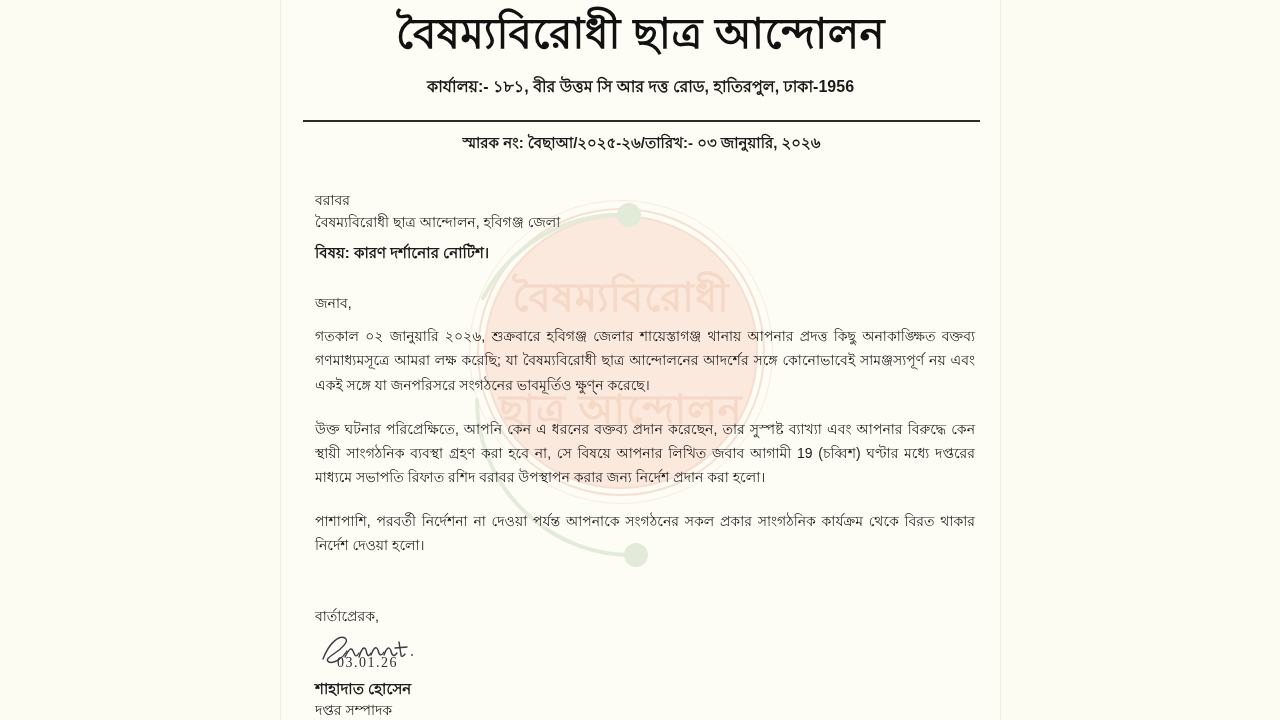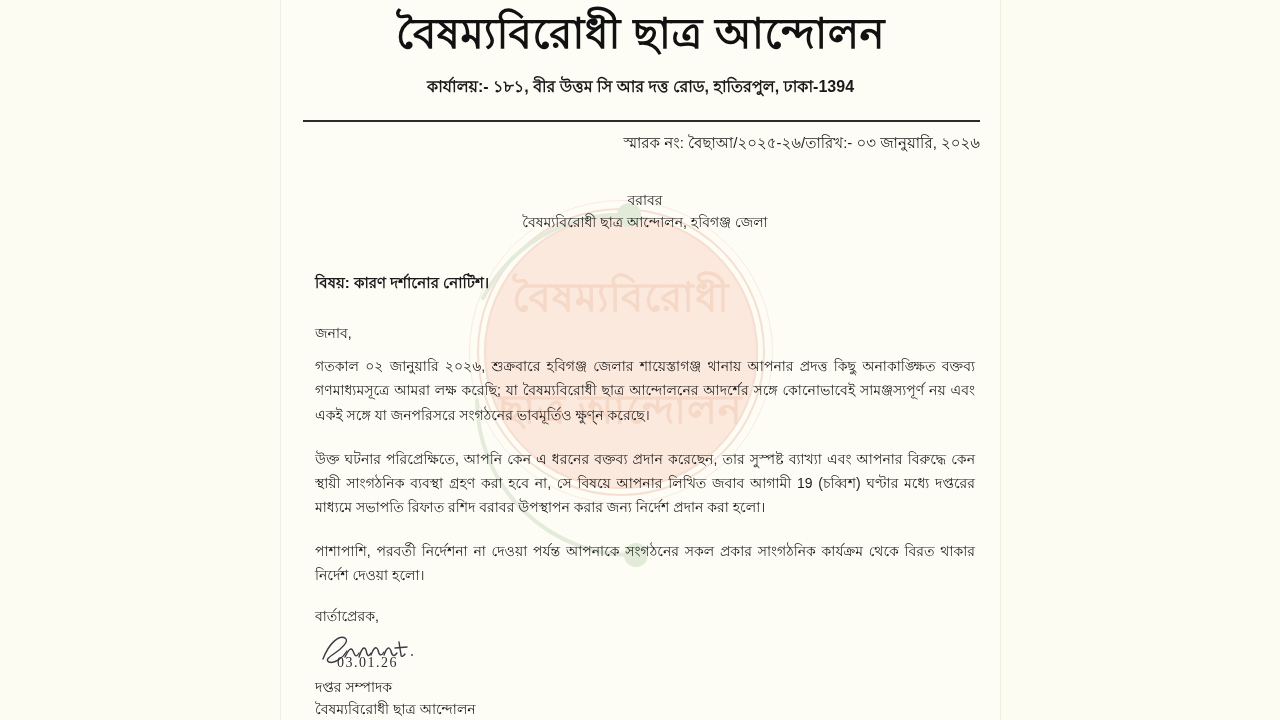--- a/index.html
+++ b/index.html
@@ -141,47 +141,47 @@
     background: #2b2b2b;
   }
 
   
   .memo-row {
     position: absolute;
     left: 22px;
     top: 131px;
     width: 677px;
     display: flex;
-    justify-content: flex-end;
+    justify-content: center;
     align-items: baseline;
     font-family: "Liberation Sans", "DejaVu Sans", sans-serif;
-    font-weight: 400;
+    font-weight: 700;
     font-size: 15px;
     color: #1b1b1b;
   }
 
   
   .body-block {
     position: absolute;
     left: 34px;
     top: 190px;
     width: 660px;
     font-family: "Liberation Sans", "DejaVu Sans", sans-serif;
     font-size: 14px;
     color: #1b1b1b;
   }
 
-  .addressee { line-height: 1.55; text-align: center; }
+  .addressee { line-height: 1.55; }
   .addressee .bold {
     font-weight: 700;
     font-size: 15px;
   }
 
   .subject {
-    margin-top: 38px;
+    margin-top: 8px;
     font-weight: 700;
     font-size: 15px;
   }
 
   .salutation { margin-top: 26px; }
 
   .para {
     margin-top: 8px;
     line-height: 1.72;
     text-align: justify;
@@ -251,21 +251,21 @@
       <svg class="arc-svg" viewBox="0 0 400 400">
         <path d="M 46 230 A 155 155 0 0 0 205 385" fill="none" stroke="#e3ecdb" stroke-width="4" stroke-linecap="round"></path>
         <path d="M 52 128 A 155 155 0 0 1 198 45" fill="none" stroke="#e3ecdb" stroke-width="4" stroke-linecap="round"></path>
         <circle cx="205" cy="385" r="12" fill="#e1ebd8"></circle>
         <circle cx="198" cy="45" r="12" fill="#e1ebd8"></circle>
       </svg>
     </div>
 
     <div class="letterhead">
       <div class="org-name">বৈষম্যবিরোধী ছাত্র আন্দোলন</div>
-      <div class="org-address">কার্যালয়:- ১৮১, বীর উত্তম সি আর দত্ত রোড, হাতিরপুল, ঢাকা-1394</div>
+      <div class="org-address">কার্যালয়:- ১৮১, বীর উত্তম সি আর দত্ত রোড, হাতিরপুল, ঢাকা-1956</div>
     </div>
 
     <div class="rule"></div>
 
     <div class="memo-row">
       <span>স্মারক নং: বৈছাআ/২০২৫-২৬/</span>
       <span>তারিখ:- ০৩ জানুয়ারি, ২০২৬</span>
     </div>
 
     <div class="body-block">
@@ -296,18 +296,19 @@
             <path d="M56 22 C58 16, 61 12, 63 17 C64 22, 66 24, 69 19"></path>
             <path d="M69 22 C71 16, 74 12, 76 18 C77 23, 79 24, 82 20"></path>
             <path d="M84 9 L86 22 C86 24, 88 24, 90 21"></path>
             <path d="M80 15 L92 14"></path>
             <circle cx="97" cy="22" r="0.9" fill="#3a3a48" stroke="none"></circle>
           </g>
         </svg>
         <div class="sign-date">03.01.26</div>
       </div>
 
+      <div class="sign-name">শাহাদাত হোসেন</div>
       <div class="sign-role">দপ্তর সম্পাদক</div>
       <div class="sign-org">বৈষম্যবিরোধী ছাত্র আন্দোলন</div>
     </div>
 
   </div>
 </div>
 
 </body></html>

